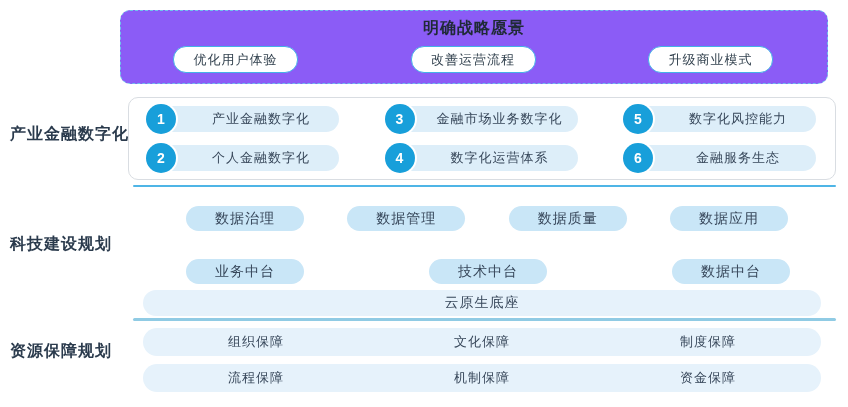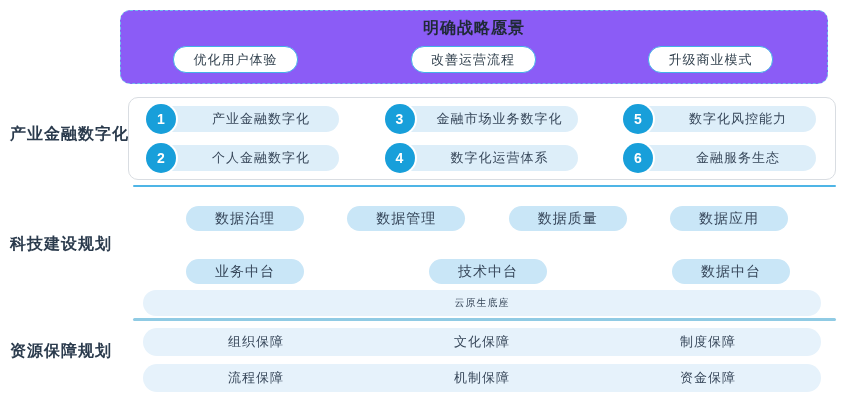--- a/index.html
+++ b/index.html
@@ -67,21 +67,21 @@
     display:flex;justify-content:space-between;
   }
   .pill{
     width:118px;height:25px;background:#c9e6f7;border-radius:13px;
     display:flex;align-items:center;justify-content:center;
     font-size:14px;color:#37475a;letter-spacing:1px;
   }
   .wide-pill{
     position:absolute;left:143px;width:678px;height:26px;background:#e6f2fb;
     border-radius:13px;display:flex;align-items:center;justify-content:center;
-    font-size:10px;color:#37475a;letter-spacing:1px;
+    font-size:14px;color:#37475a;letter-spacing:1px;
   }
   .base-pill{top:290px;}
   
   .res-bar{
     position:absolute;left:143px;width:678px;height:28px;background:#e6f2fb;
     border-radius:14px;display:flex;align-items:center;
   }
   .res-bar-1{top:328px;}
   .res-bar-2{top:364px;}
   .res-cell{

